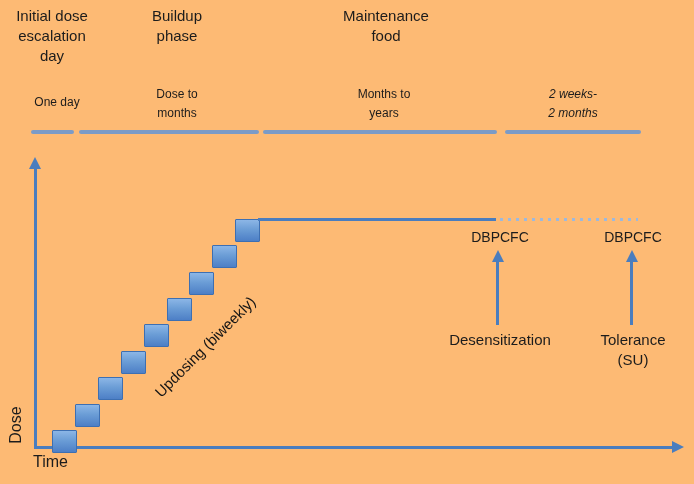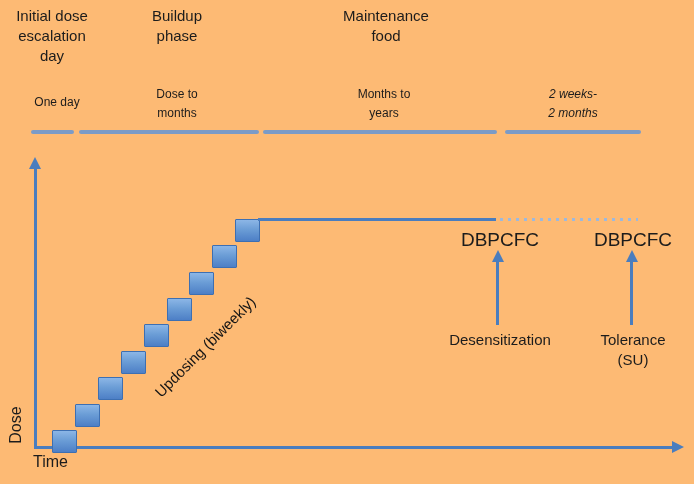--- a/index.html
+++ b/index.html
@@ -70,21 +70,21 @@
     left: 120px; top: 338px; width: 170px;
     text-align: center;
     font-size: 15px;
     transform: rotate(-45deg);
     color: #141414;
   }
   .dbpcfc-label {
     position: absolute;
     width: 90px;
     text-align: center;
-    font-size: 19px;
+    font-size: 14px;
     color: #1c1c1c;
   }
   .dbpcfc-1 { left: 455px; top: 229px; }
   .dbpcfc-2 { left: 588px; top: 229px; }
   .ann-arrow-line { position: absolute; width: 3px; height: 64px; top: 261px; background: #4a7dbe; }
   .ann-arrow-line.a1 { left: 496px; }
   .ann-arrow-line.a2 { left: 630px; }
   .ann-arrowhead {
     top: 250px;
     border-left: 6px solid transparent;

